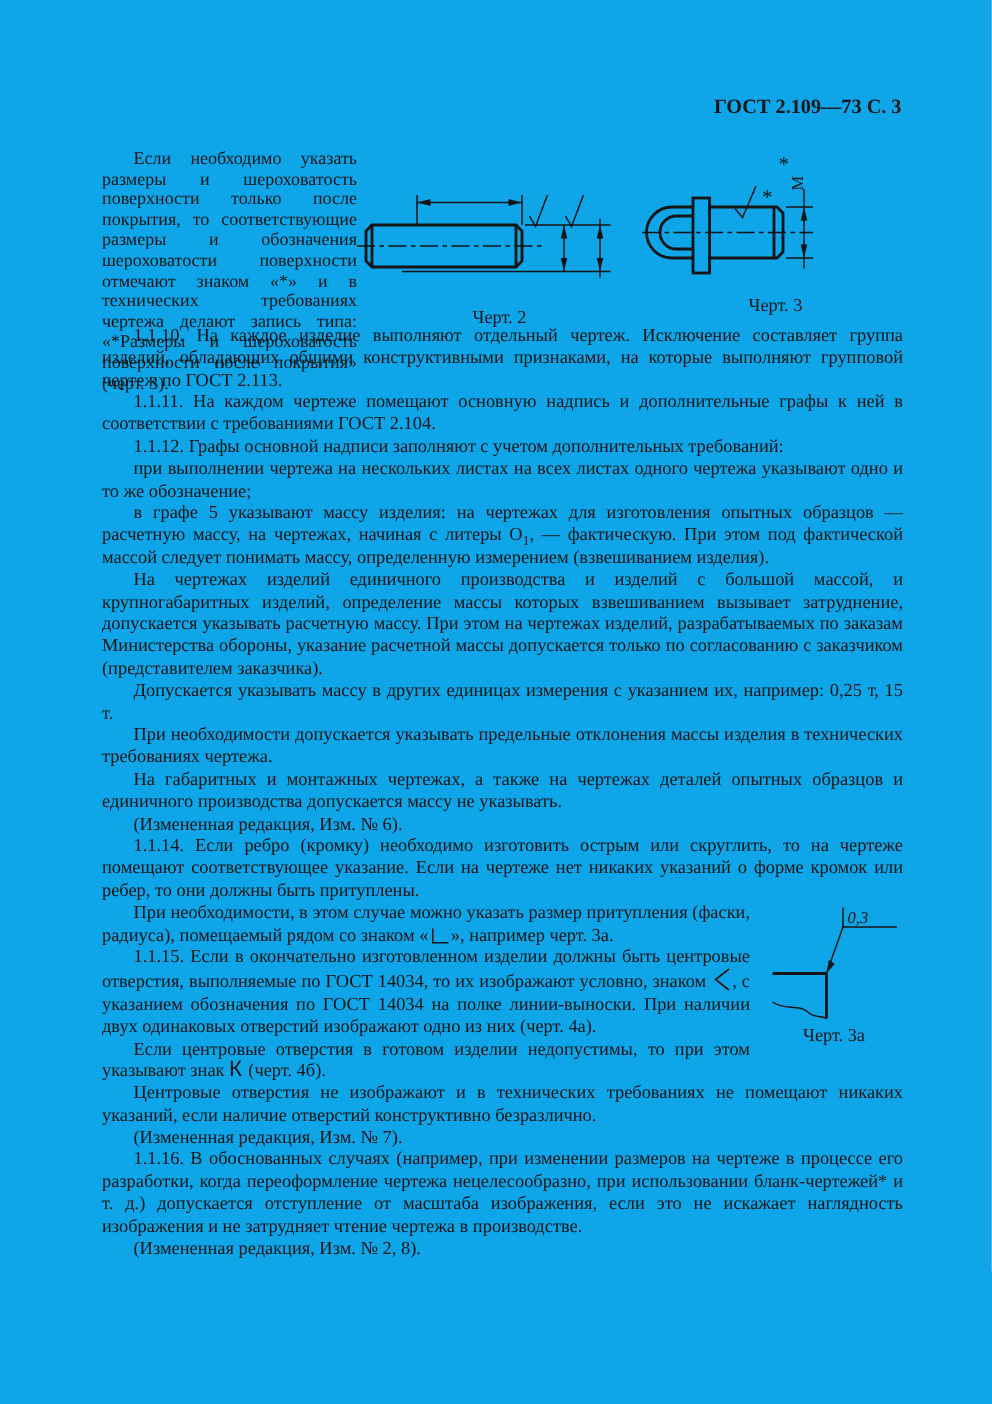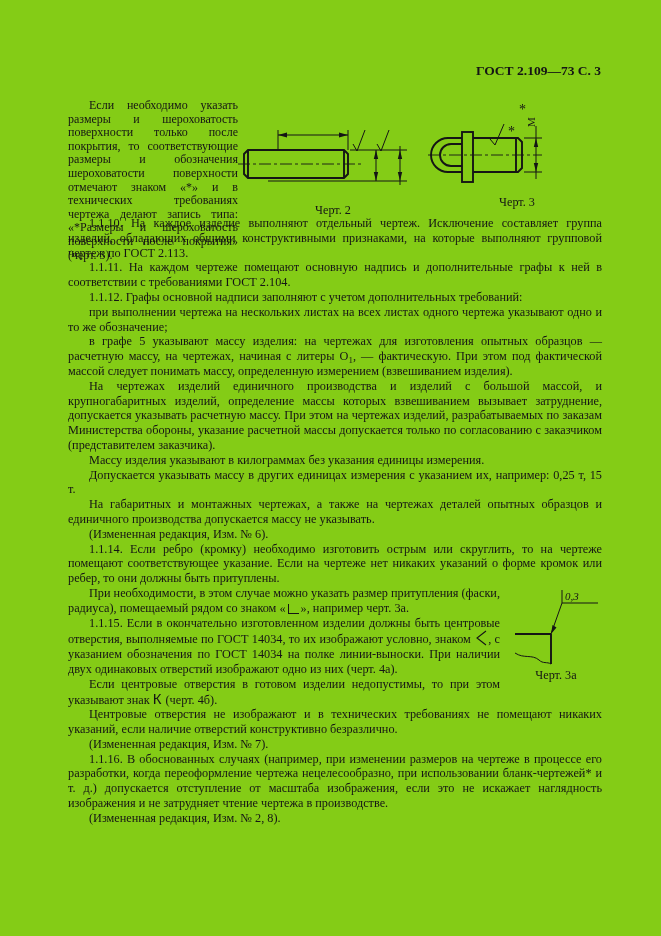--- a/index.html
+++ b/index.html
@@ -1,18 +1,18 @@
 <!DOCTYPE html>
 <html lang="ru"><head>
 <meta charset="utf-8">
 <style>
   html,body{margin:0;padding:0}
   body{width:661px;height:936px;background:#fff;font-family:"Liberation Serif",serif;color:#151515;
        -webkit-font-smoothing:antialiased}
-  .page{position:relative;width:661px;height:936px;overflow:hidden;background:#84cc16}
+  .page{position:relative;width:661px;height:936px;overflow:hidden;background:#0ea5e9}
   .header{margin-top:63px;padding-right:60px;text-align:right;font-weight:bold;font-size:13.5px;line-height:16px}
   .top{margin:20px 0 0 68px;width:538px;display:flex;height:110px}
   .intro{width:226px;margin:0;font-size:12px;line-height:13.6px;text-align:justify;text-indent:21px}
   figure{margin:0;padding:0}
   .fig2{margin-left:0;margin-top:12px;width:190px}
   .fig3{margin-left:0;margin-top:0;width:178px}
   .figcap{font-size:12.2px;text-align:center;margin-top:1px;line-height:13px}
   .bodytext{margin:7px 0 0 68px;width:534px;font-size:12.25px;line-height:14.8px;text-align:justify}
   .bodytext p{margin:0;text-indent:21px}
   p.ed{font-weight:normal}
@@ -86,22 +86,22 @@
     </figure>
   </div>
 
   <div class="bodytext">
     <p>1.1.10. На каждое изделие выполняют отдельный чертеж. Исключение составляет группа изделий, обладающих общими конструктивными признаками, на которые выполняют групповой чертеж по ГОСТ 2.113.</p>
     <p>1.1.11. На каждом чертеже помещают основную надпись и дополнительные графы к ней в соответствии с требованиями ГОСТ 2.104.</p>
     <p>1.1.12. Графы основной надписи заполняют с учетом дополнительных требований:</p>
     <p>при выполнении чертежа на нескольких листах на всех листах одного чертежа указывают одно и то же обозначение;</p>
     <p><span>в графе 5 указывают массу изделия: на чертежах для изготовления опытных образцов — расчетную массу, на чертежах, начиная с литеры О</span><sub>1</sub><span>, — фактическую. При этом под фактической массой следует понимать массу, определенную измерением (взвешиванием изделия).</span></p>
     <p>На чертежах изделий единичного производства и изделий с большой массой, и крупногабаритных изделий, определение массы которых взвешиванием вызывает затруднение, допускается указывать расчетную массу. При этом на чертежах изделий, разрабатываемых по заказам Министерства обороны, указание расчетной массы допускается только по согласованию с заказчиком (представителем заказчика).</p>
-    <p>Массу изделия указывают в килограммах без указания единицы измерения.</p>
     <p>Допускается указывать массу в других единицах измерения с указанием их, например: 0,25 т, 15 т.</p>
+    <p>При необходимости допускается указывать предельные отклонения массы изделия в технических требованиях чертежа.</p>
     <p>На габаритных и монтажных чертежах, а также на чертежах деталей опытных образцов и единичного производства допускается массу не указывать.</p>
     <p class="ed">(Измененная редакция, Изм. № 6).</p>
     <p>1.1.14. Если ребро (кромку) необходимо изготовить острым или скруглить, то на чертеже помещают соответствующее указание. Если на чертеже нет никаких указаний о форме кромок или ребер, то они должны быть притуплены.</p>
 
     <div class="f3a">
       <svg width="92" height="78" viewBox="0 0 92 78">
         <path class="thin" d="M52,3 V16 M52,16 H88 M52,16 L41,47"></path>
         <path class="ah" d="M41,47 L46.5,40.5 L42.5,38 Z"></path>
         <text x="55" y="13" font-size="11" font-style="italic">0,3</text>
         <path class="thick" d="M5,47 H41 M41,47 V77"></path>

